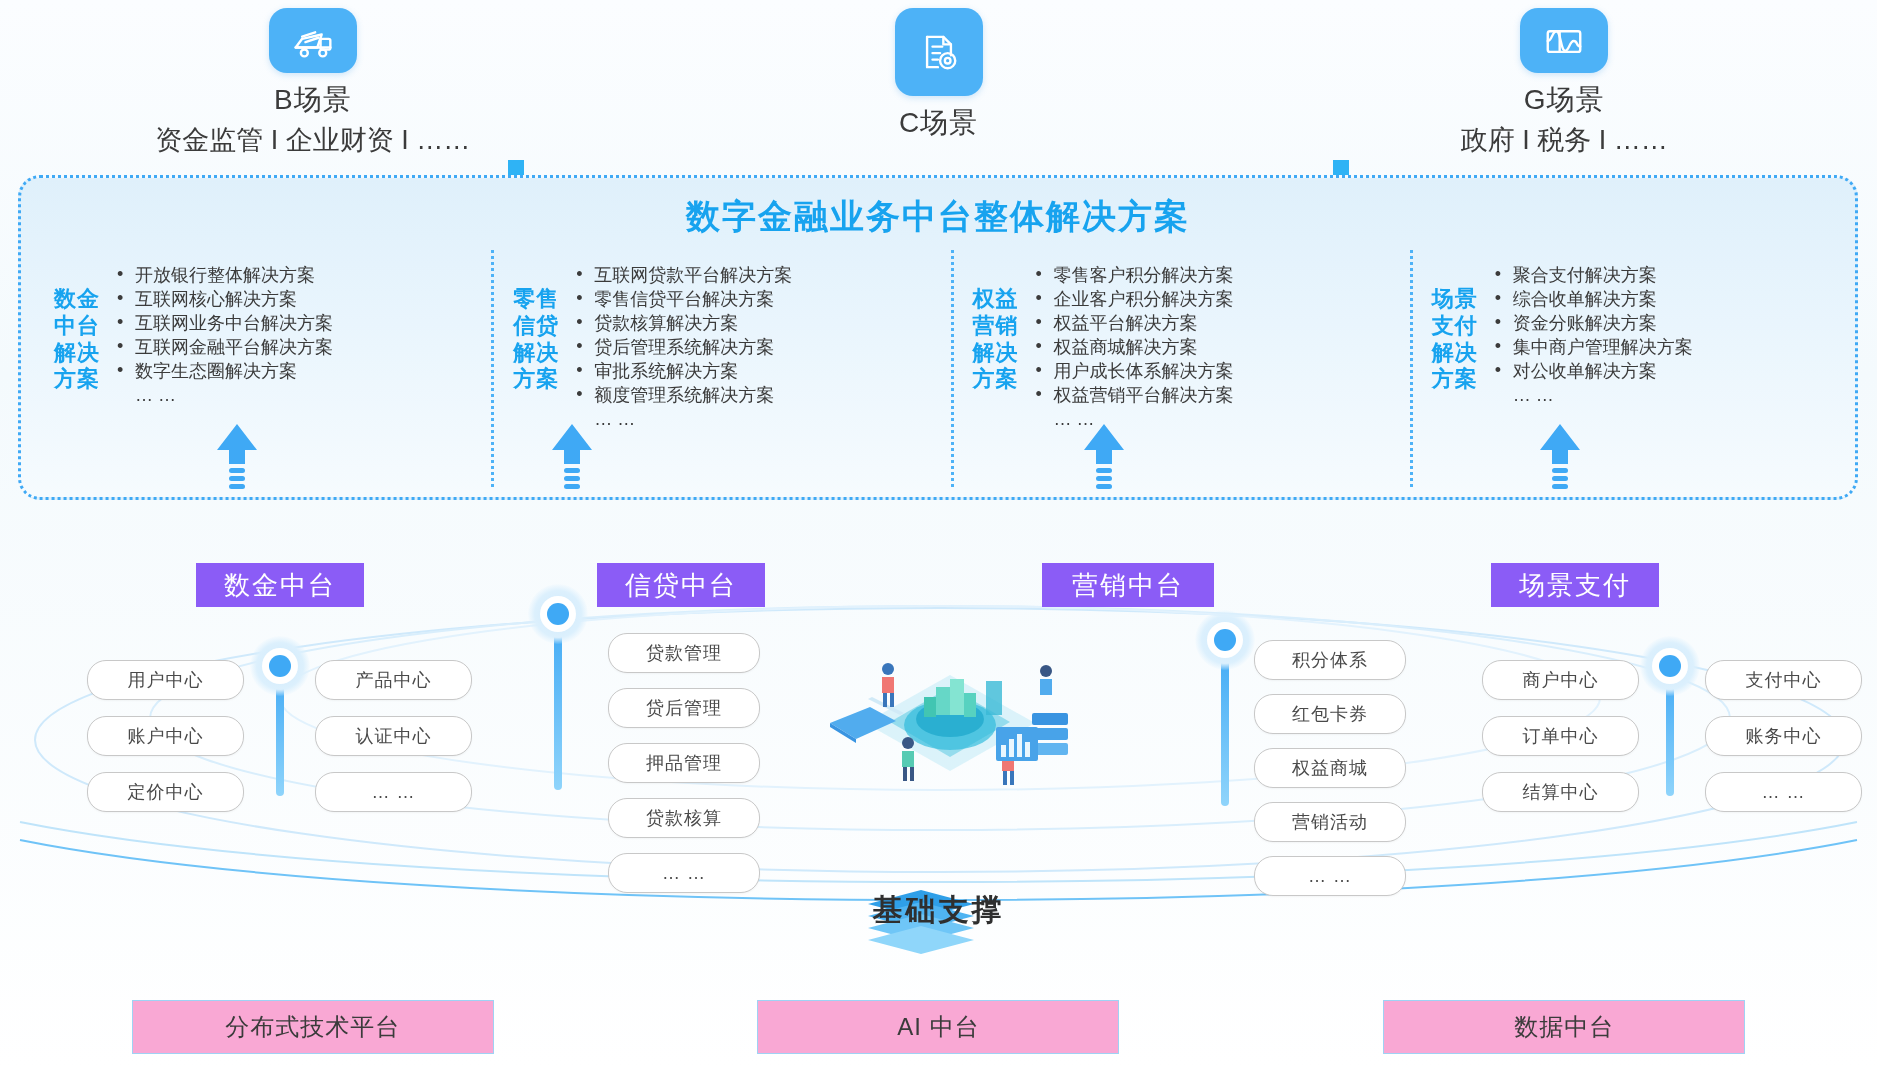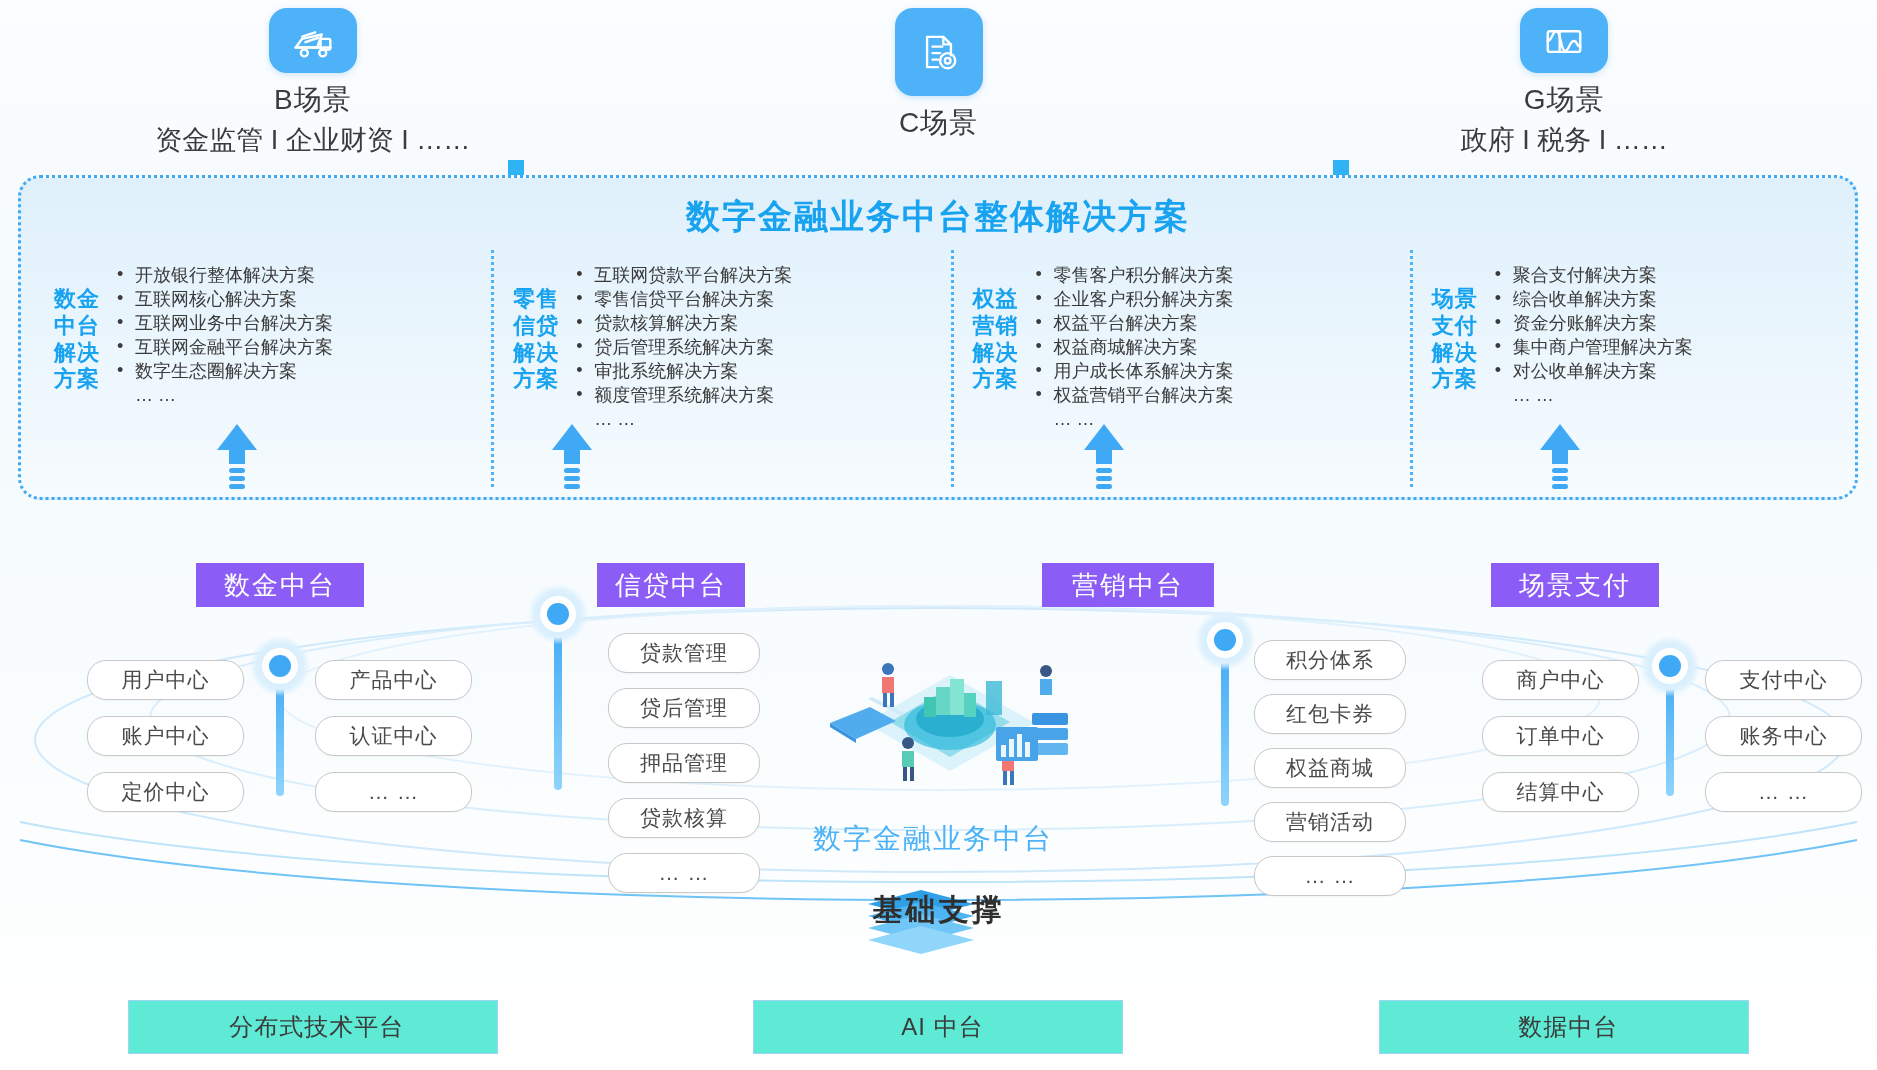--- a/index.html
+++ b/index.html
@@ -65,36 +65,36 @@
   .pin .outer{position:absolute;left:12px;top:12px;width:36px;height:36px;border-radius:50%;
               background:#fff;}
   .pin .dot{position:absolute;left:19px;top:19px;width:22px;height:22px;border-radius:50%;
             background:#3fa9f5;}
   .pin .stem{position:absolute;left:26px;top:30px;width:8px;border-radius:4px;
              background:linear-gradient(180deg,#3fa9f5 0%,#8fd4fb 100%);}
 
   
   .pill{position:absolute;height:38px;border:1.6px solid #c8c8c8;border-radius:19px;
         background:#fff;display:flex;align-items:center;justify-content:center;
-        font-size:21px;color:#4a4a4a;letter-spacing:1px;
+        font-size:18px;color:#4a4a4a;letter-spacing:1px;
         box-shadow:0 1px 2px rgba(0,0,0,.04);text-align:right;}
 
   
   .center-label{position:absolute;font-size:28px;color:#4db2f7;letter-spacing:2px;}
 
   
   .base{position:absolute;left:0;top:890px;width:1877px;text-align:center;}
   .base-title{font-size:30px;font-weight:bold;color:#2f2f2f;letter-spacing:3px;}
   .stack-icon{position:absolute;left:856px;top:888px;width:130px;height:70px;}
 
   .bottom-row{position:absolute;left:0;top:1000px;width:1877px;display:flex;
               justify-content:space-around;}
-  .bottom-box{width:360px;height:52px;border:1.6px solid #9fd2f4;background:#5eead4;
+  .bottom-box{width:360px;height:52px;border:1.6px solid #9fd2f4;background:#f9a8d4;
               display:flex;align-items:center;justify-content:center;
-              font-size:24px;color:#3b3b3b;letter-spacing:1px;padding-left:8px;}
+              font-size:24px;color:#3b3b3b;letter-spacing:1px;}
 </style>
 </head>
 <body>
 
 <div class="stage">
 
   <div class="scenes">
 
     <div class="scene">
       <div class="scene-icon">
@@ -263,21 +263,21 @@
   <div class="up-arrow" style="left:1538px;top:424px;">
     <svg viewBox="0 0 44 72">
       <path d="M22 0 42 26H30v14H14V26H2z" fill="#3fa9f5"></path>
       <rect x="14" y="44" width="16" height="5" rx="2.5" fill="#3fa9f5"></rect>
       <rect x="14" y="52" width="16" height="5" rx="2.5" fill="#3fa9f5"></rect>
       <rect x="14" y="60" width="16" height="5" rx="2.5" fill="#3fa9f5"></rect>
     </svg>
   </div>
 
   <div class="badge" style="left:196px;top:563px;width:168px;">数金中台</div>
-  <div class="badge" style="left:597px;top:563px;width:148px;">信贷中台</div>
+  <div class="badge" style="left:597px;top:563px;width:168px;">信贷中台</div>
   <div class="badge" style="left:1042px;top:563px;width:172px;">营销中台</div>
   <div class="badge" style="left:1491px;top:563px;width:168px;">场景支付</div>
 
   <div class="pin" style="left:250px;top:636px;width:60px;height:160px;">
     <div class="stem" style="height:130px;"></div>
     <div class="halo"></div>
       <div class="outer"></div>
       <div class="dot"></div>
   </div>
   <div class="pin" style="left:528px;top:584px;width:60px;height:200px;">
@@ -368,21 +368,20 @@
       </g>
 
       <rect x="196" y="92" width="42" height="34" rx="2" fill="#3f9fe8"></rect>
       <rect x="201" y="110" width="5" height="12" fill="#eaf7ff"></rect>
       <rect x="209" y="104" width="5" height="18" fill="#eaf7ff"></rect>
       <rect x="217" y="99" width="5" height="23" fill="#eaf7ff"></rect>
       <rect x="225" y="107" width="5" height="15" fill="#eaf7ff"></rect>
     </g>
   </svg>
 
-  <div class="center-label" style="left:813px;top:820px;">数字金融业务中台</div>
 
   <svg class="stack-icon" viewBox="0 0 130 70">
     <path d="M65 2 118 16 65 30 12 16z" fill="#2f9fe8"></path>
     <path d="M65 14 118 28 65 42 12 28z" fill="#4fb4f2"></path>
     <path d="M65 26 118 40 65 54 12 40z" fill="#6fc6f7"></path>
     <path d="M65 38 118 52 65 66 12 52z" fill="#8fd6fa"></path>
   </svg>
   <div class="base">
     <div class="base-title">基础支撑</div>
   </div>

